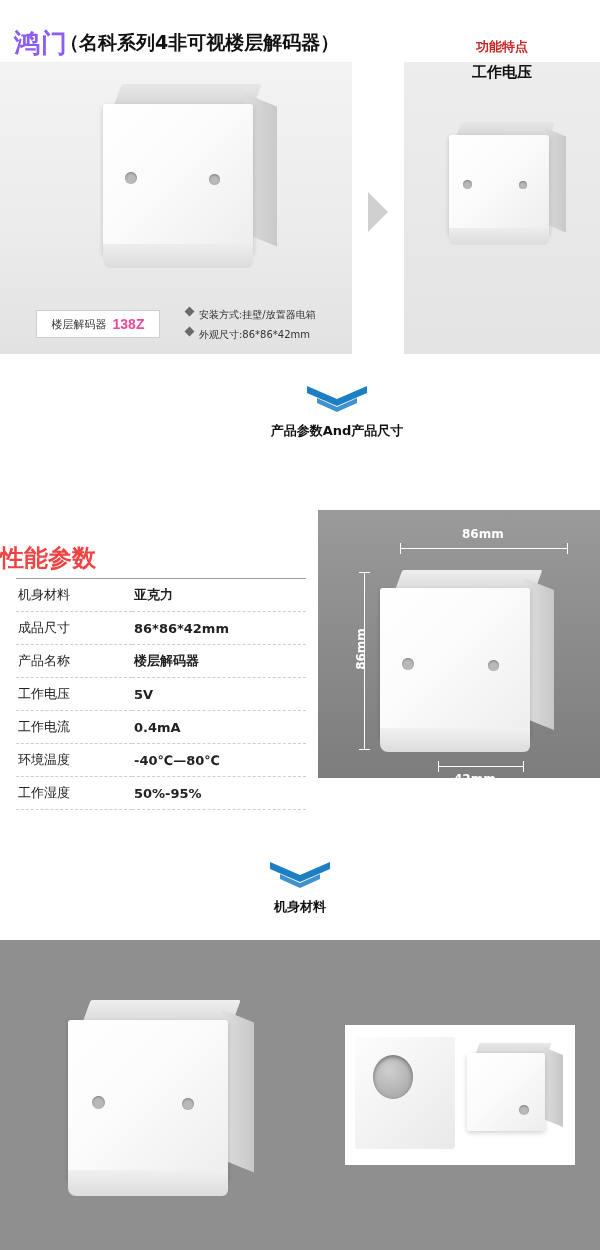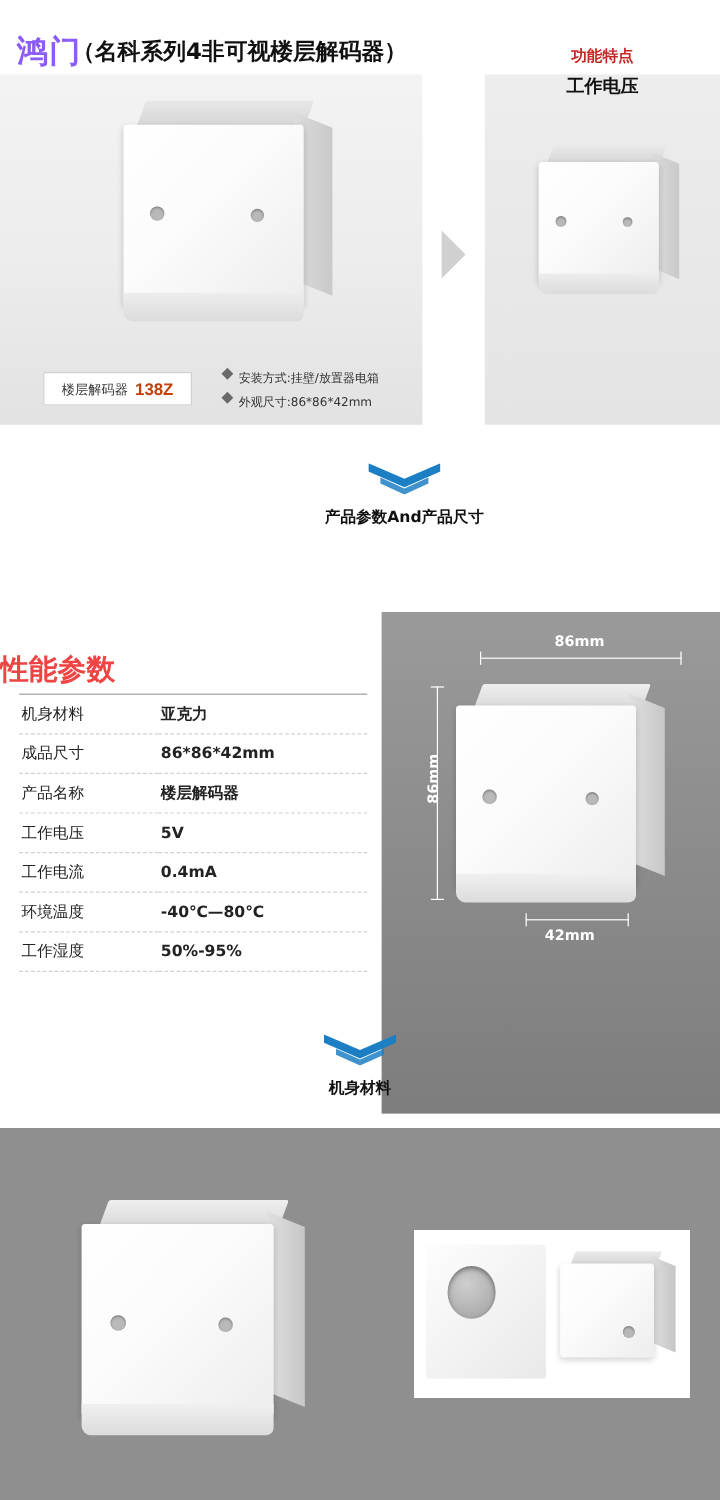--- a/index.html
+++ b/index.html
@@ -89,21 +89,21 @@
     background:linear-gradient(180deg,#ededed,#dcdcdc);border-radius:0 0 5px 6px;
   }
 
   
   .model-tag{
     position:absolute;left:36px;top:248px;width:122px;height:26px;
     background:#fff;border:1px solid #cfcfcf;
     display:flex;align-items:center;justify-content:center;gap:6px;
   }
   .model-tag .t1{font-size:11px;color:#333;font-family:"DejaVu Sans",sans-serif;}
-  .model-tag .t2{font-size:14px;font-weight:bold;color:#c2410c;}
+  .model-tag .t2{font-size:14px;font-weight:bold;color:#ec4899;}
   .bullets{position:absolute;left:186px;top:246px;}
   .bullet{display:flex;align-items:flex-start;font-size:10px;color:#333;margin-bottom:6px;font-family:"DejaVu Sans",sans-serif;}
   .bullet .dia{width:7px;height:7px;background:#6a6a6a;transform:rotate(45deg);margin-right:6px;flex:none;}
 
   
   .chev-block{position:absolute;width:600px;text-align:center;}
   .chev{display:block;margin:0 auto;}
   .chev-caption{
     margin-top:10px;font-size:13px;font-weight:bold;color:#111;
     font-family:"DejaVu Sans",sans-serif;
@@ -118,21 +118,21 @@
   table.spec{
     position:absolute;left:16px;top:108px;width:290px;border-collapse:collapse;
   }
   table.spec tr{border-bottom:1px dashed #cfcfcf;}
   table.spec tr:first-child{border-top:1px solid #9e9e9e;}
   table.spec td{padding:7px 2px;font-size:13px;color:#222;font-family:"DejaVu Sans",sans-serif;}
   table.spec td.k{width:112px;}
   table.spec td.v{font-weight:bold;}
 
   .dim-panel{
-    position:absolute;left:318px;top:40px;width:282px;height:418px;
+    position:absolute;left:318px;top:40px;width:282px;height:268px;
     background:linear-gradient(180deg,#9a9a9a 0%,#8e8e8e 40%,#7d7d7d 100%);
   }
   #devC{left:374px;top:100px;width:200px;height:200px;}
   #devC .roof{
     position:absolute;left:24px;top:0;width:140px;height:24px;
     background:linear-gradient(180deg,#efefef,#d6d6d6);transform:skewX(-20deg);border-radius:2px;
   }
   #devC .side{
     position:absolute;left:150px;top:14px;width:30px;height:140px;
     background:linear-gradient(90deg,#e0e0e0,#c7c7c7);transform:skewY(22deg);

